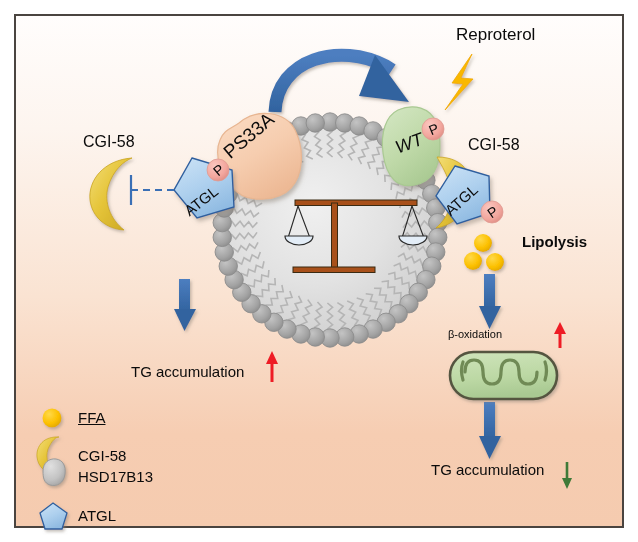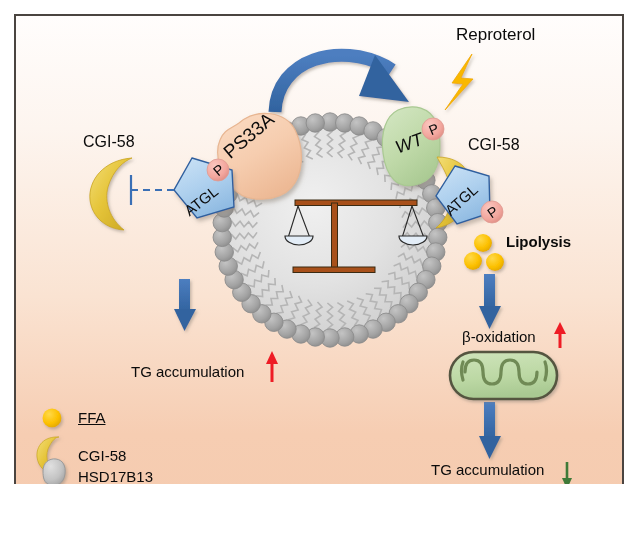--- a/index.html
+++ b/index.html
@@ -1,19 +1,19 @@
 <!DOCTYPE html>
 <html><head>
 <meta charset="utf-8">
 <style>
   html,body{margin:0;padding:0;background:#ffffff;}
   body{font-family:"Liberation Sans",sans-serif;}
   #stage{
     position:relative;
-    width:638px;height:484px;
+    width:638px;height:542px;
     overflow:hidden;
     background:#ffffff;
   }
   #frame{
     position:absolute;
     left:14px;top:14px;
     width:610px;height:514px;
     box-sizing:border-box;
     border:2px solid #4a4440;
     background:linear-gradient(to bottom, #fffdfc 0%, #fdf5ef 22%, #fae3d2 55%, #f6cdb2 82%, #f5cbaf 100%);
@@ -326,23 +326,23 @@
   <div class="lbl" style="left:186px;top:205px;font-size:15px;transform:rotate(-38deg);transform-origin:0 50%;">ATGL</div>
 
   <div class="lbl" style="left:447px;top:205px;font-size:15px;transform:rotate(-42deg);transform-origin:0 50%;">ATGL</div>
 
   <div class="lbl" style="left:214px;top:163px;font-size:14px;transform:rotate(-40deg);transform-origin:50% 50%;">P</div>
 
   <div class="lbl" style="left:429px;top:122px;font-size:14px;transform:rotate(-22deg);transform-origin:50% 50%;">P</div>
 
   <div class="lbl" style="left:488px;top:205px;font-size:14px;transform:rotate(-34deg);transform-origin:50% 50%;">P</div>
 
-  <div class="lbl" style="left:506px;top:234px;font-size:15px;font-weight:bold;">Lipolysis</div>
-
-  <div class="lbl" style="left:462px;top:329px;font-size:15px;">β-oxidation</div>
+  <div class="lbl" style="left:522px;top:234px;font-size:15px;font-weight:bold;">Lipolysis</div>
+
+  <div class="lbl" style="left:448px;top:329px;font-size:11px;">β-oxidation</div>
 
   <div class="lbl" style="left:131px;top:364px;font-size:15px;">TG accumulation</div>
 
   <div class="lbl" style="left:431px;top:462px;font-size:15px;">TG accumulation</div>
 
   <div class="lbl" style="left:78px;top:410px;font-size:15px;text-decoration:underline;">FFA</div>
   <div class="lbl" style="left:78px;top:448px;font-size:15px;">CGI-58</div>
   <div class="lbl" style="left:78px;top:469px;font-size:15px;">HSD17B13</div>
   <div class="lbl" style="left:78px;top:508px;font-size:15px;">ATGL</div>
 </div>

